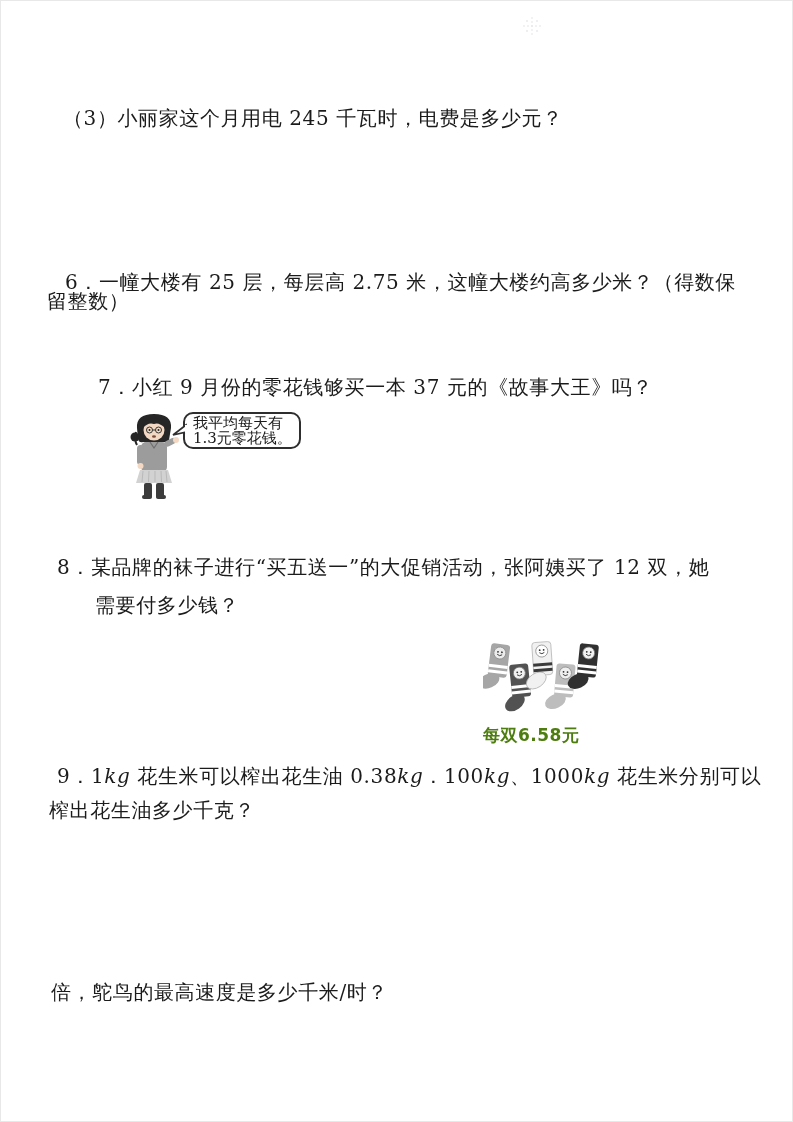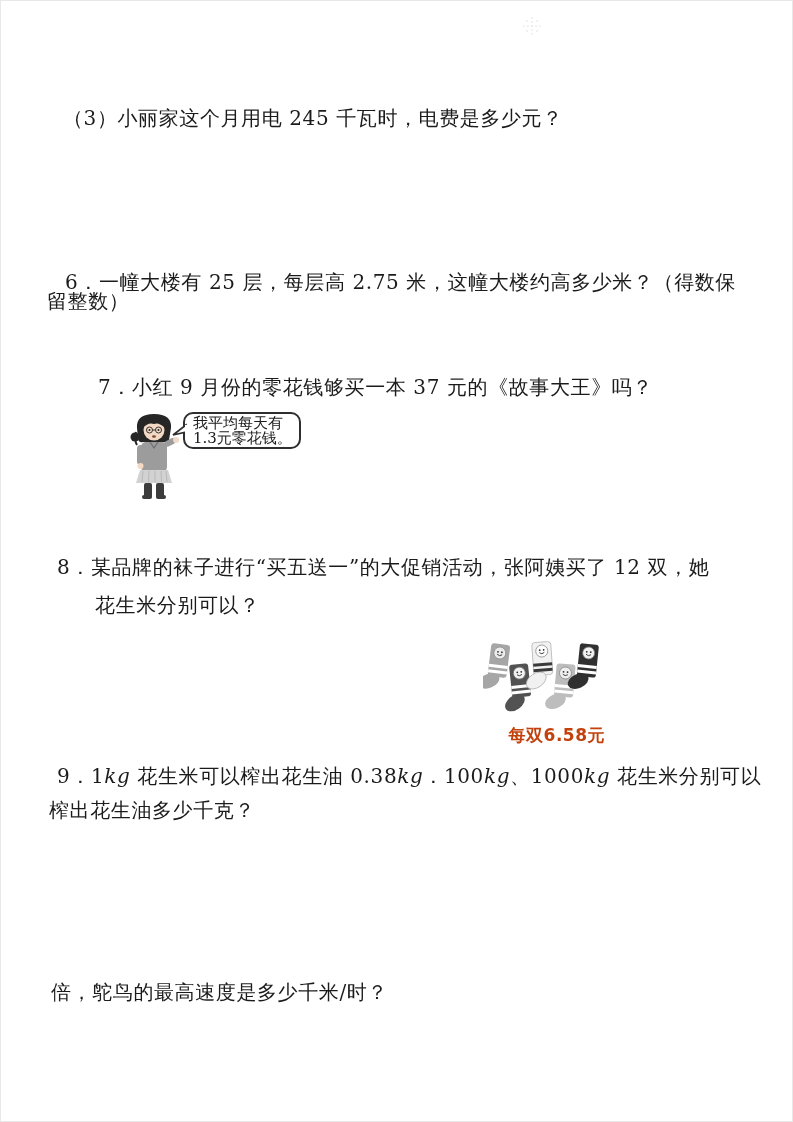--- a/index.html
+++ b/index.html
@@ -46,26 +46,26 @@
     font-size:15px; line-height:14.5px;
     white-space:nowrap;
     font-family:"DejaVu Serif","Liberation Serif",serif;
   }
   .bubble-tail { position:absolute; left:-13px; top:9px; }
 
   
   .socks-figure { position:absolute; left:482px; top:638px; width:122px; height:108px; }
   .socks-caption {
     position:absolute; top:85px; left:0; width:100%;
-    text-align:right;
+    text-align:left;
     font-family:"DejaVu Sans","Liberation Sans",sans-serif;
     font-weight:bold;
     font-size:17px;
     letter-spacing:0.5px;
-    color:#c2410c;
+    color:#4d7c0f;
   }
 
   
   .print-mark { position:absolute; left:518px; top:12px; opacity:0.55; }
 </style>
 </head>
 <body>
 
 <div class="page">
 
@@ -126,21 +126,21 @@
       <svg class="bubble-tail" width="15" height="16" viewBox="0 0 15 16">
         <polygon points="14,2 1,12 14,9" fill="#ffffff" stroke="#2e2e2e" stroke-width="1.6"></polygon>
         <rect x="13" y="2" width="2" height="8" fill="#ffffff"></rect>
       </svg>
       <div>我平均每天有</div>
       <div>1.3元零花钱。</div>
     </div>
   </div>
 
   <div class="line" id="q8l1">8．某品牌的袜子进行“买五送一”的大促销活动，张阿姨买了 12 双，她</div>
-  <div class="line" id="q8l2">花生米分别可以？</div>
+  <div class="line" id="q8l2">需要付多少钱？</div>
 
   <div class="socks-figure">
     <svg width="122" height="86" viewBox="0 0 122 86">
 
       <g transform="translate(6,5) rotate(7 10 20)">
         <rect x="0" y="0" width="19" height="33" rx="3" fill="#a6a6a6"></rect>
         <ellipse cx="2" cy="38" rx="11" ry="7" transform="rotate(-30 2 38)" fill="#a6a6a6"></ellipse>
         <rect x="0" y="21" width="19" height="3" fill="#ffffff"></rect>
         <rect x="0" y="26.5" width="19" height="3" fill="#ffffff"></rect>
         <g>

